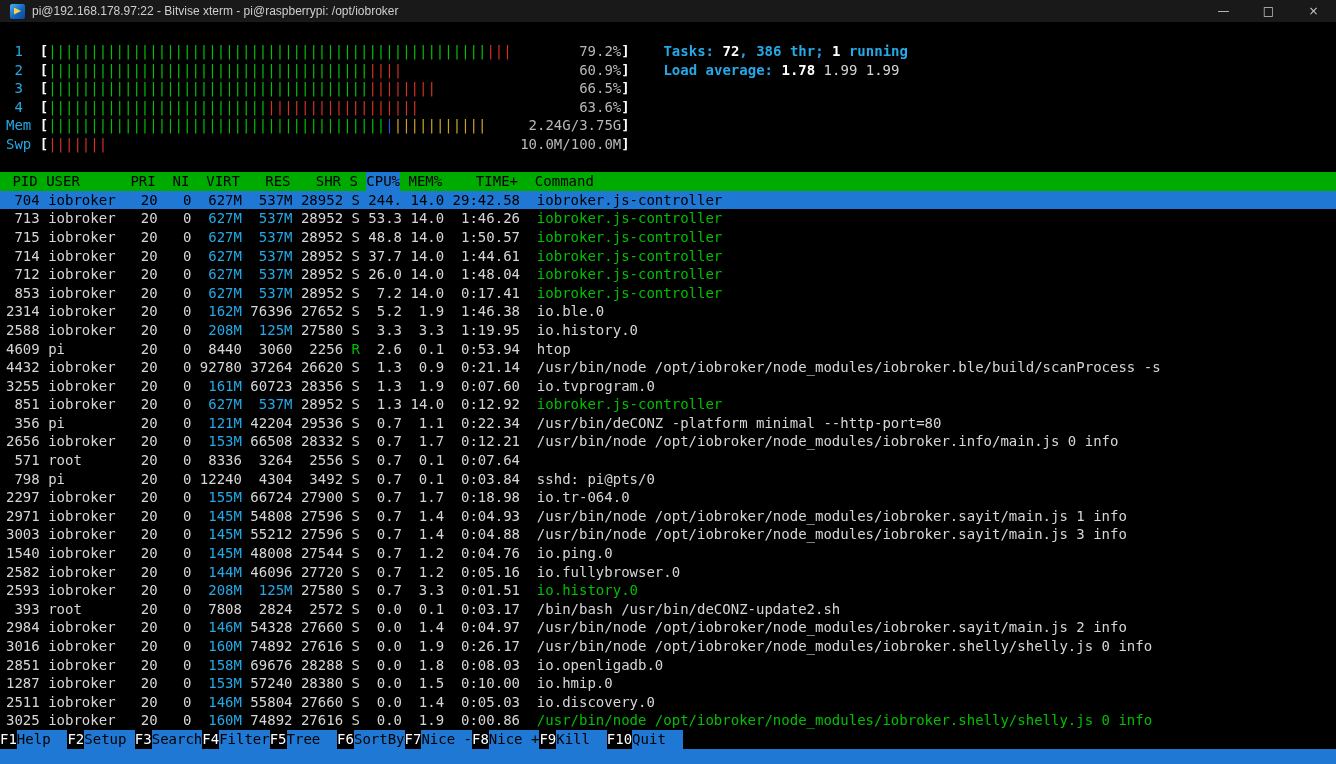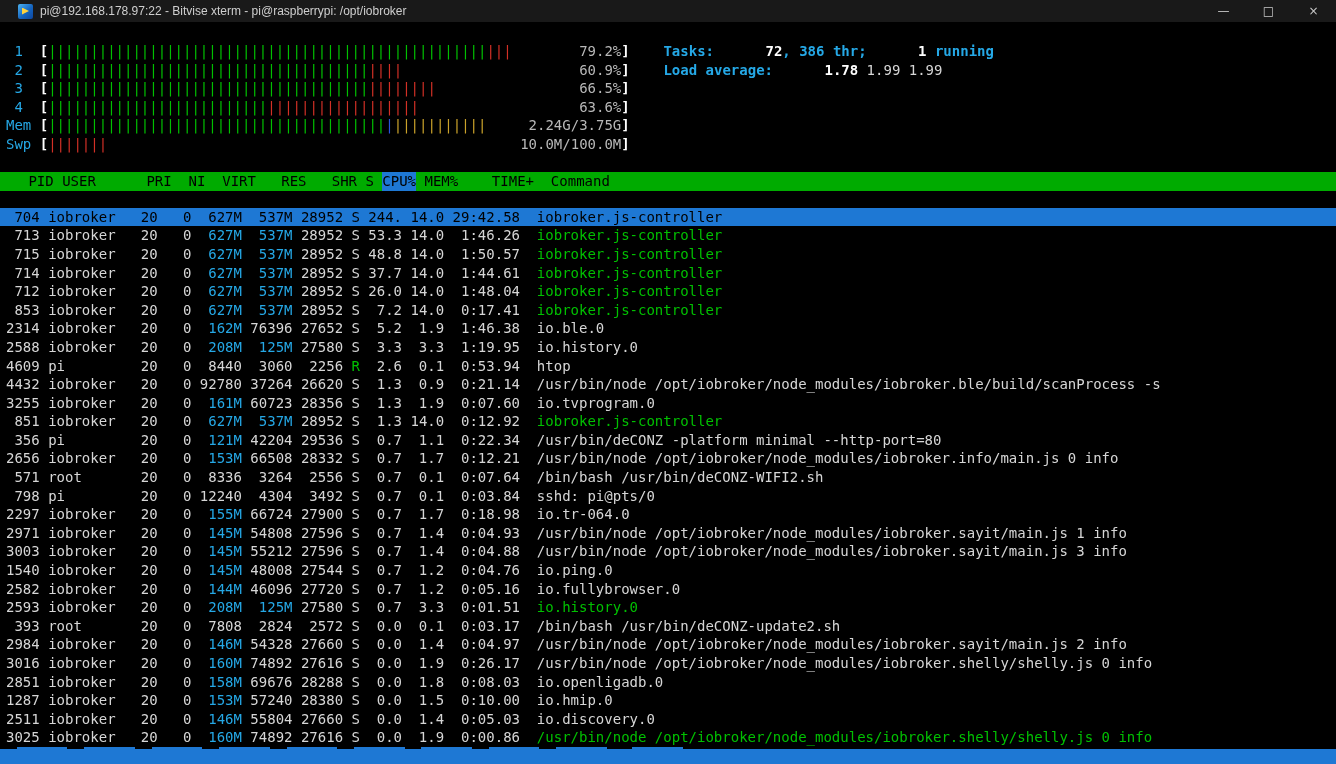--- a/index.html
+++ b/index.html
@@ -11,21 +11,21 @@
     --yellow:#caa22a;
     --mblue:#2a52e0;
     --fg:#d6d6d6;
     --mval:#b8b8b8;
   }
   *{box-sizing:border-box;margin:0;padding:0}
   html,body{background:#000;}
   body{width:1336px;height:764px;overflow:hidden;}
   .window{width:1336px;height:764px;display:flex;flex-direction:column;background:#000;overflow:hidden;}
   
-  .titlebar{height:22px;flex:none;background:#191919;display:flex;align-items:center;padding-left:18px;
+  .titlebar{height:22px;flex:none;background:#191919;display:flex;align-items:center;padding-left:10px;
     font-family:"Liberation Sans","DejaVu Sans",sans-serif;font-size:12px;color:#cfcfcf;}
   .app-icon{width:15px;height:15px;flex:none;border-radius:2px;margin-right:7px;position:relative;
     background:linear-gradient(135deg,#4db3f0 0%,#1565c0 55%,#0d47a1 100%);}
   .app-icon::after{content:"";position:absolute;left:4px;top:4px;width:7px;height:7px;
     background:#ffd23f;clip-path:polygon(0 0,100% 50%,0 100%);}
   .title-text{white-space:nowrap;overflow:hidden;}
   .win-controls{margin-left:auto;display:flex;height:100%;}
   .tbtn{width:45px;height:100%;display:flex;align-items:center;justify-content:center;
     font-size:12px;color:#c8c8c8;font-family:"DejaVu Sans",sans-serif;}
   
@@ -38,40 +38,40 @@
   .mbr{color:#ffffff;font-weight:bold;}
   .mbars{position:relative;width:68ch;white-space:pre;overflow:hidden;}
   .mvalue{position:absolute !important;right:0;top:0;color:var(--mval);}
   .bar-green{color:var(--green)} .bar-red{color:var(--red)}
   .bar-yellow{color:var(--yellow)} .bar-blue{color:var(--mblue)}
   
   .summary{position:absolute;left:calc(6px + 78ch);top:20px;}
   .sline{display:flex;height:18.6px;}
   .seg{white-space:pre;}
   .seg-cyan{color:var(--cyan);font-weight:bold;}
-  .seg-white{color:#ffffff;font-weight:bold;margin-left:43px;}
+  .seg-white{color:#ffffff;font-weight:bold;}
   .seg-gray{color:var(--fg);}
   .spacer{height:18.6px;}
   
-  .thead{display:flex;height:18.6px;background:var(--hgreen);color:#000;padding-left:20px;}
+  .thead{display:flex;height:18.6px;background:var(--hgreen);color:#000;padding-left:4px;}
   .prow{display:flex;height:18.6px;padding-left:6px;}
   .thead span,.prow span{flex:none;white-space:pre;overflow:visible;}
   .col-pid{width:4ch;text-align:right;}
   .col-user{width:9ch;margin-left:1ch;text-align:left;}
   .col-pri{width:3ch;text-align:right;margin-left:1ch;}
   .col-ni{width:3ch;text-align:right;margin-left:1ch;}
   .col-virt,.col-res,.col-shr{width:5ch;text-align:right;margin-left:1ch;}
   .col-s{width:1ch;margin-left:1ch;}
   .col-cpu,.col-mem{width:4ch;text-align:right;margin-left:1ch;}
   .col-time{width:8ch;text-align:right;margin-left:1ch;}
   .col-cmd{margin-left:2ch;}
   .th-sort{background:var(--selbg);}
   .cyan{color:var(--cyan);}
   .green{color:var(--green);}
-  .prow.selected{background:var(--selbg);margin-top:17px;}
+  .prow.selected{background:var(--selbg);}
   .prow.selected span{color:#000 !important;}
   
   .fbar{display:flex;height:18.6px;}
   .fbar span{flex:none;}
   .fkey{color:#ffffff;white-space:pre;}
   .flabel{width:6ch;background:var(--selbg);color:#000;white-space:pre;}
   .bstrip{position:absolute;left:0;right:0;bottom:0;height:15px;background:var(--selbg);}
 </style>
 </head>
 <body>
@@ -366,21 +366,20 @@
           <span class="col-user">root</span>
           <span class="col-pri">20</span>
           <span class="col-ni">0</span>
           <span class="col-virt">8336</span>
           <span class="col-res">3264</span>
           <span class="col-shr">2556</span>
           <span class="col-s">S</span>
           <span class="col-cpu">0.7</span>
           <span class="col-mem">0.1</span>
           <span class="col-time">0:07.64</span>
-          <span class="col-cmd">/bin/bash /usr/bin/deCONZ-WIFI2.sh</span>
         </div>
         <div class="prow">
           <span class="col-pid">798</span>
           <span class="col-user">pi</span>
           <span class="col-pri">20</span>
           <span class="col-ni">0</span>
           <span class="col-virt">12240</span>
           <span class="col-res">4304</span>
           <span class="col-shr">3492</span>
           <span class="col-s">S</span>

